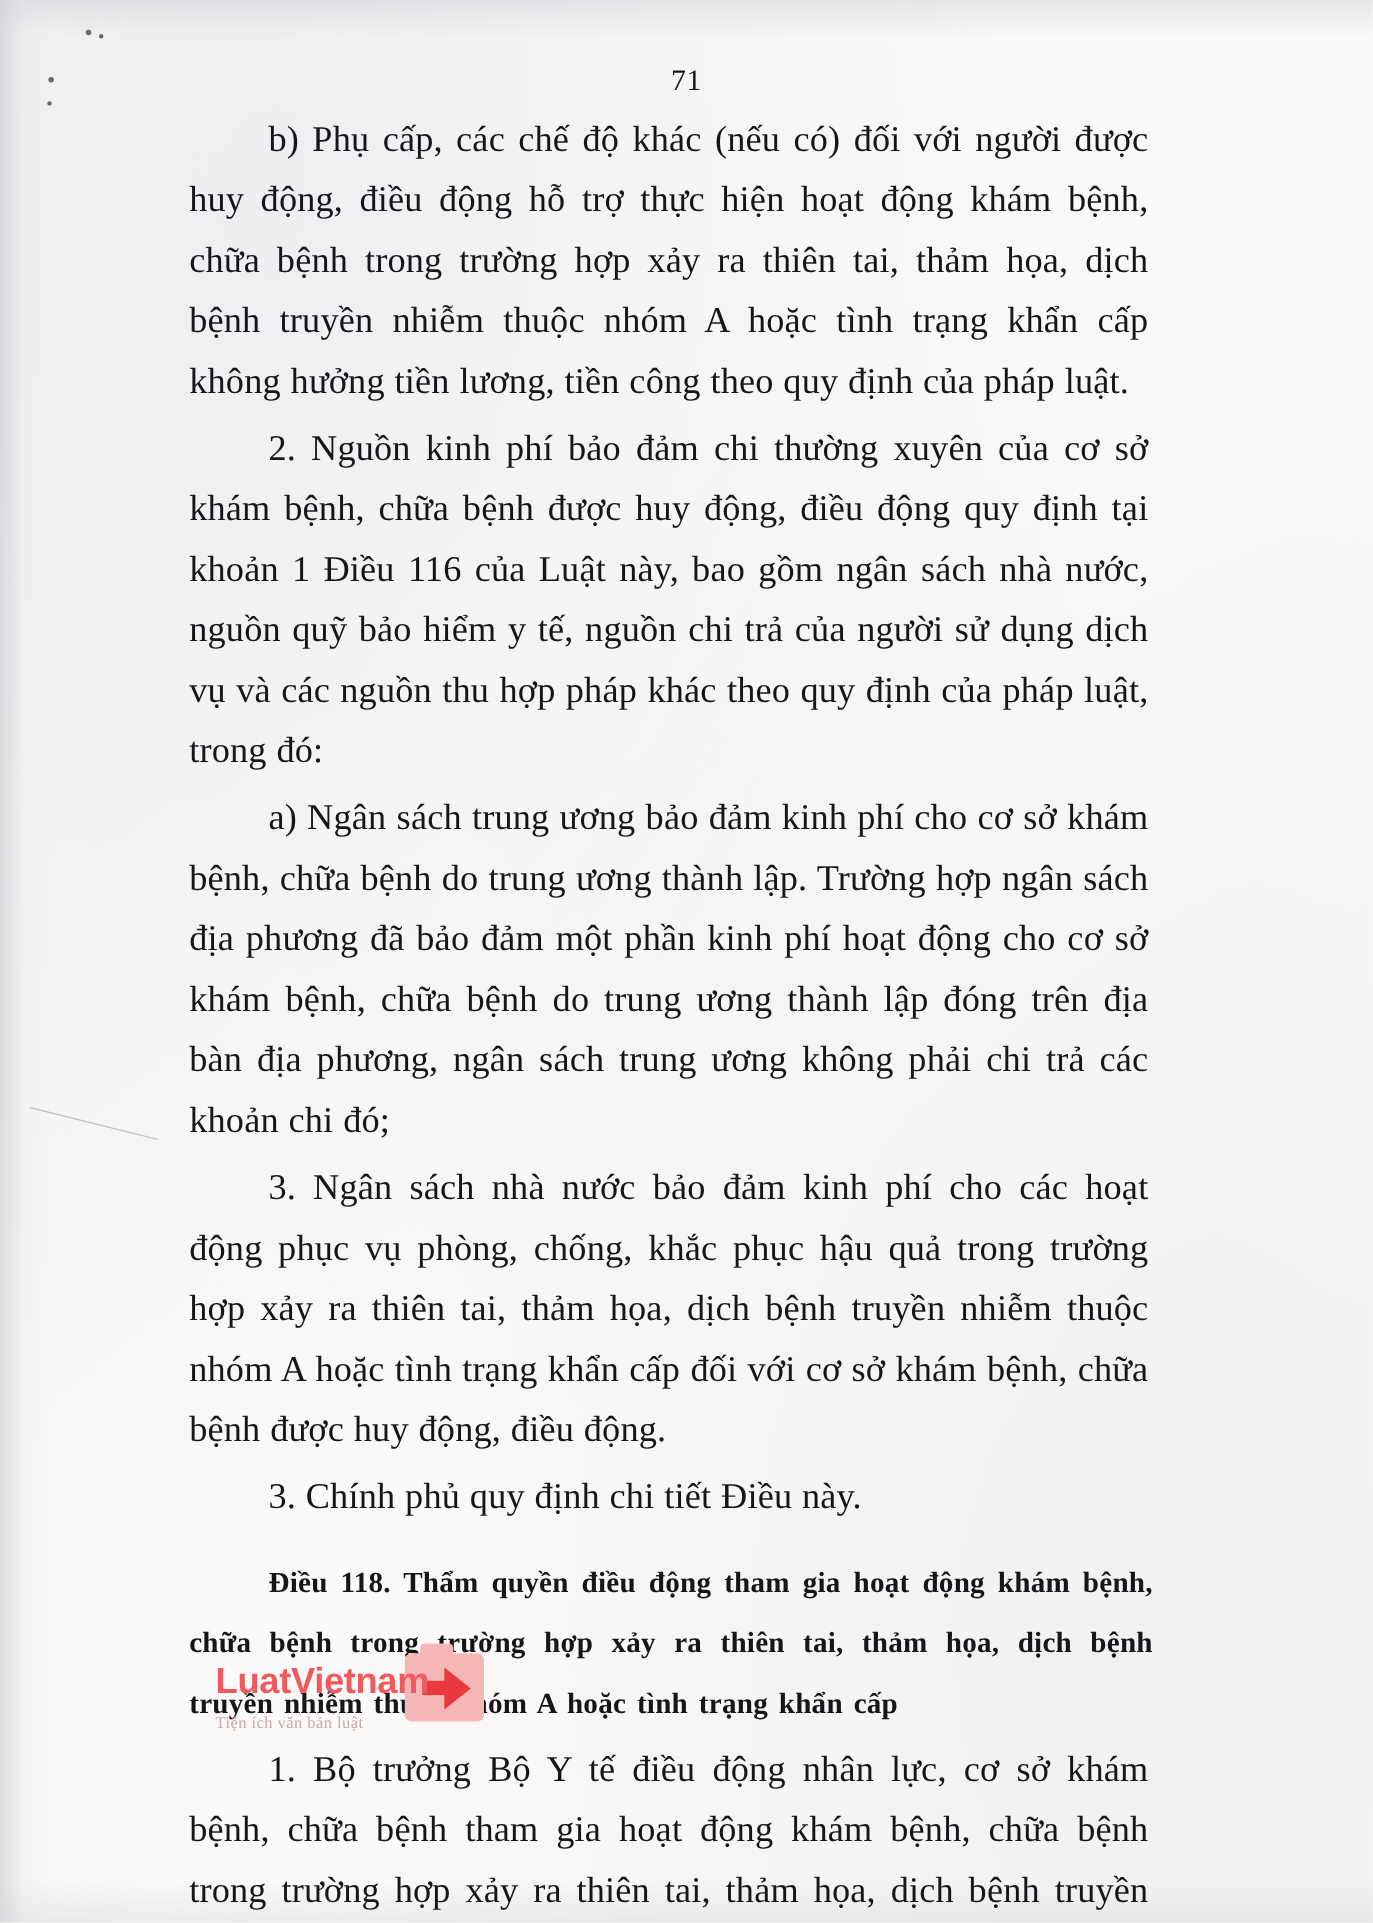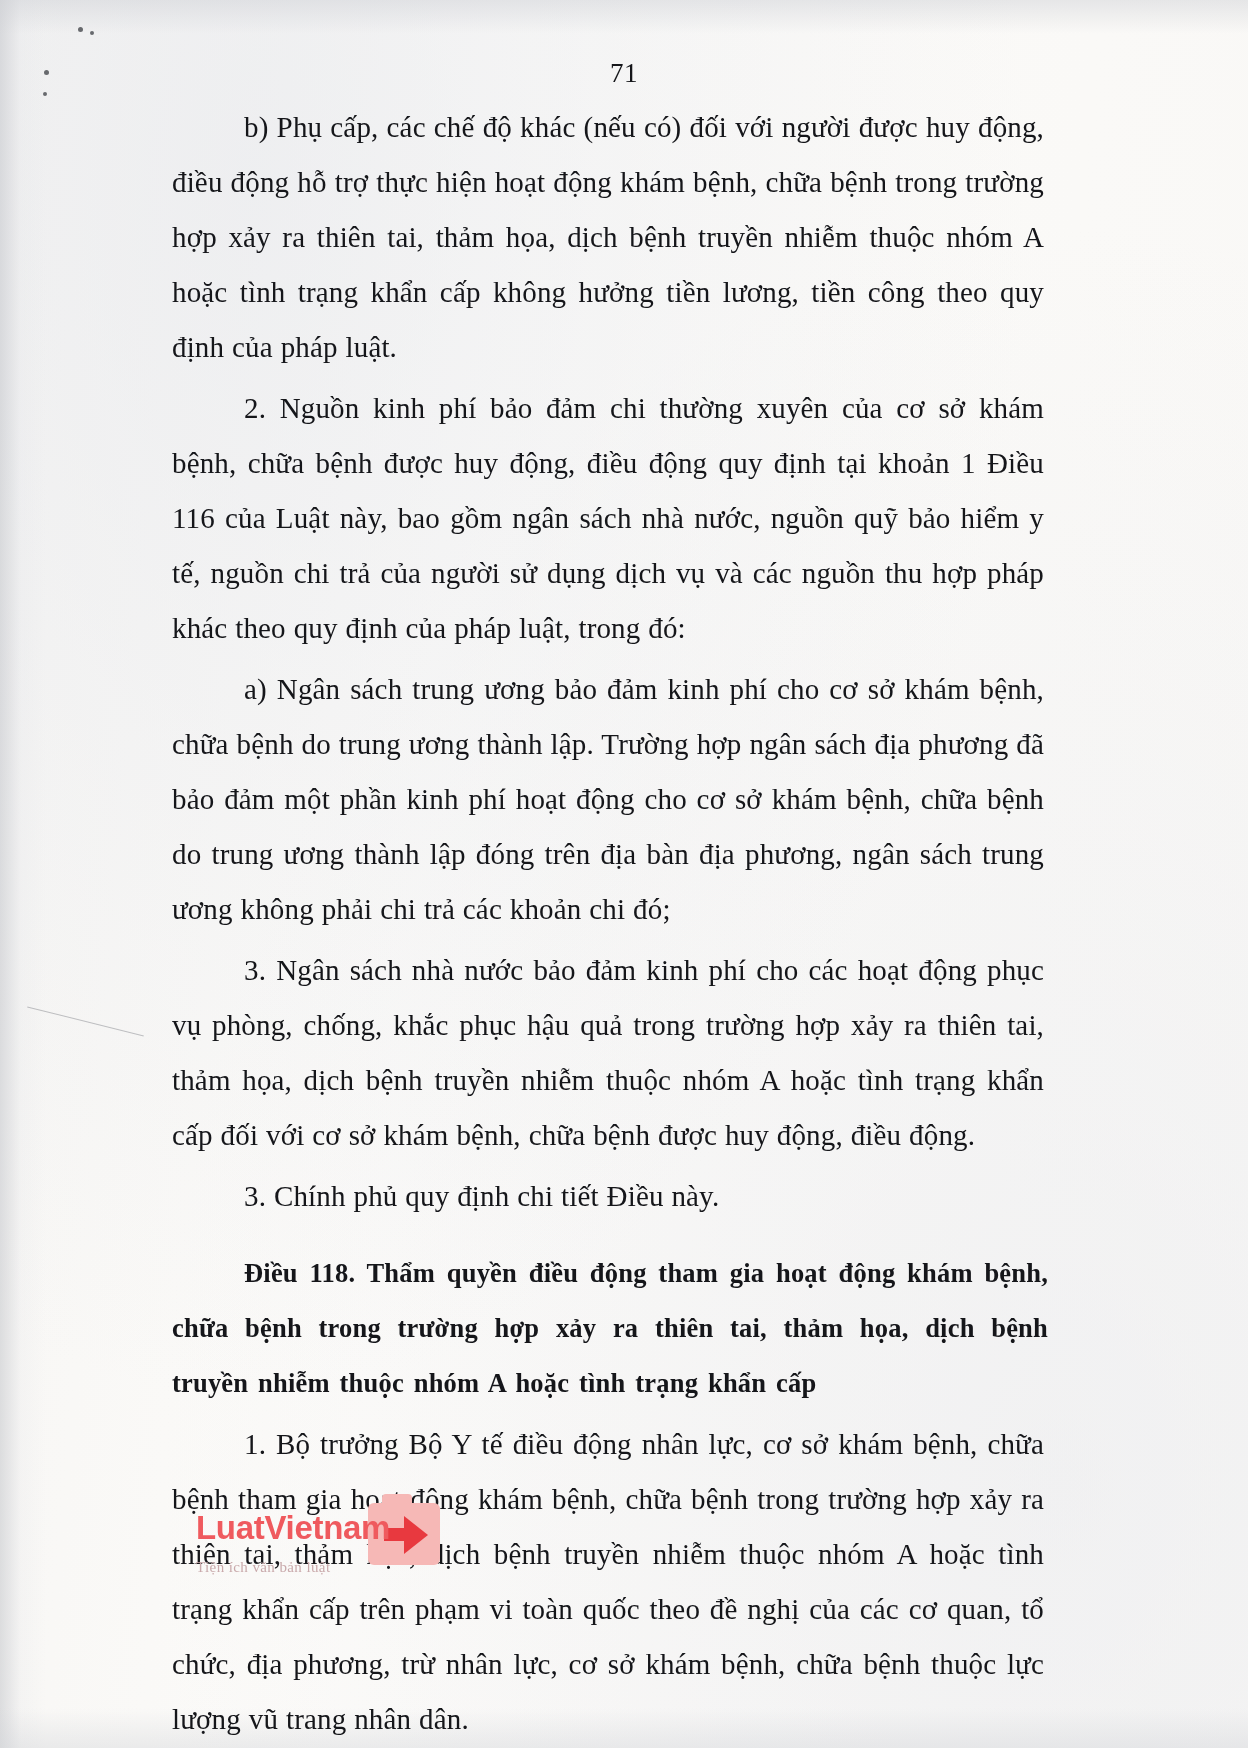--- a/index.html
+++ b/index.html
@@ -64,21 +64,21 @@
   .content {
     position: absolute;
     left: 172px;
     top: 100px;
     width: 876px;
   }
   p.para {
     margin: 0 4px 0 0;
     text-align: justify;
     text-indent: 72px;
-    font-size: 29px;
+    font-size: 33px;
     line-height: 55px;
     letter-spacing: 0.15px;
     word-spacing: 0.5px;
   }
   p.para + p.para { margin-top: 6px; }
   p.heading {
     margin: 22px 0 6px 0;
     text-align: justify;
     text-indent: 72px;
     font-size: 26.5px;

